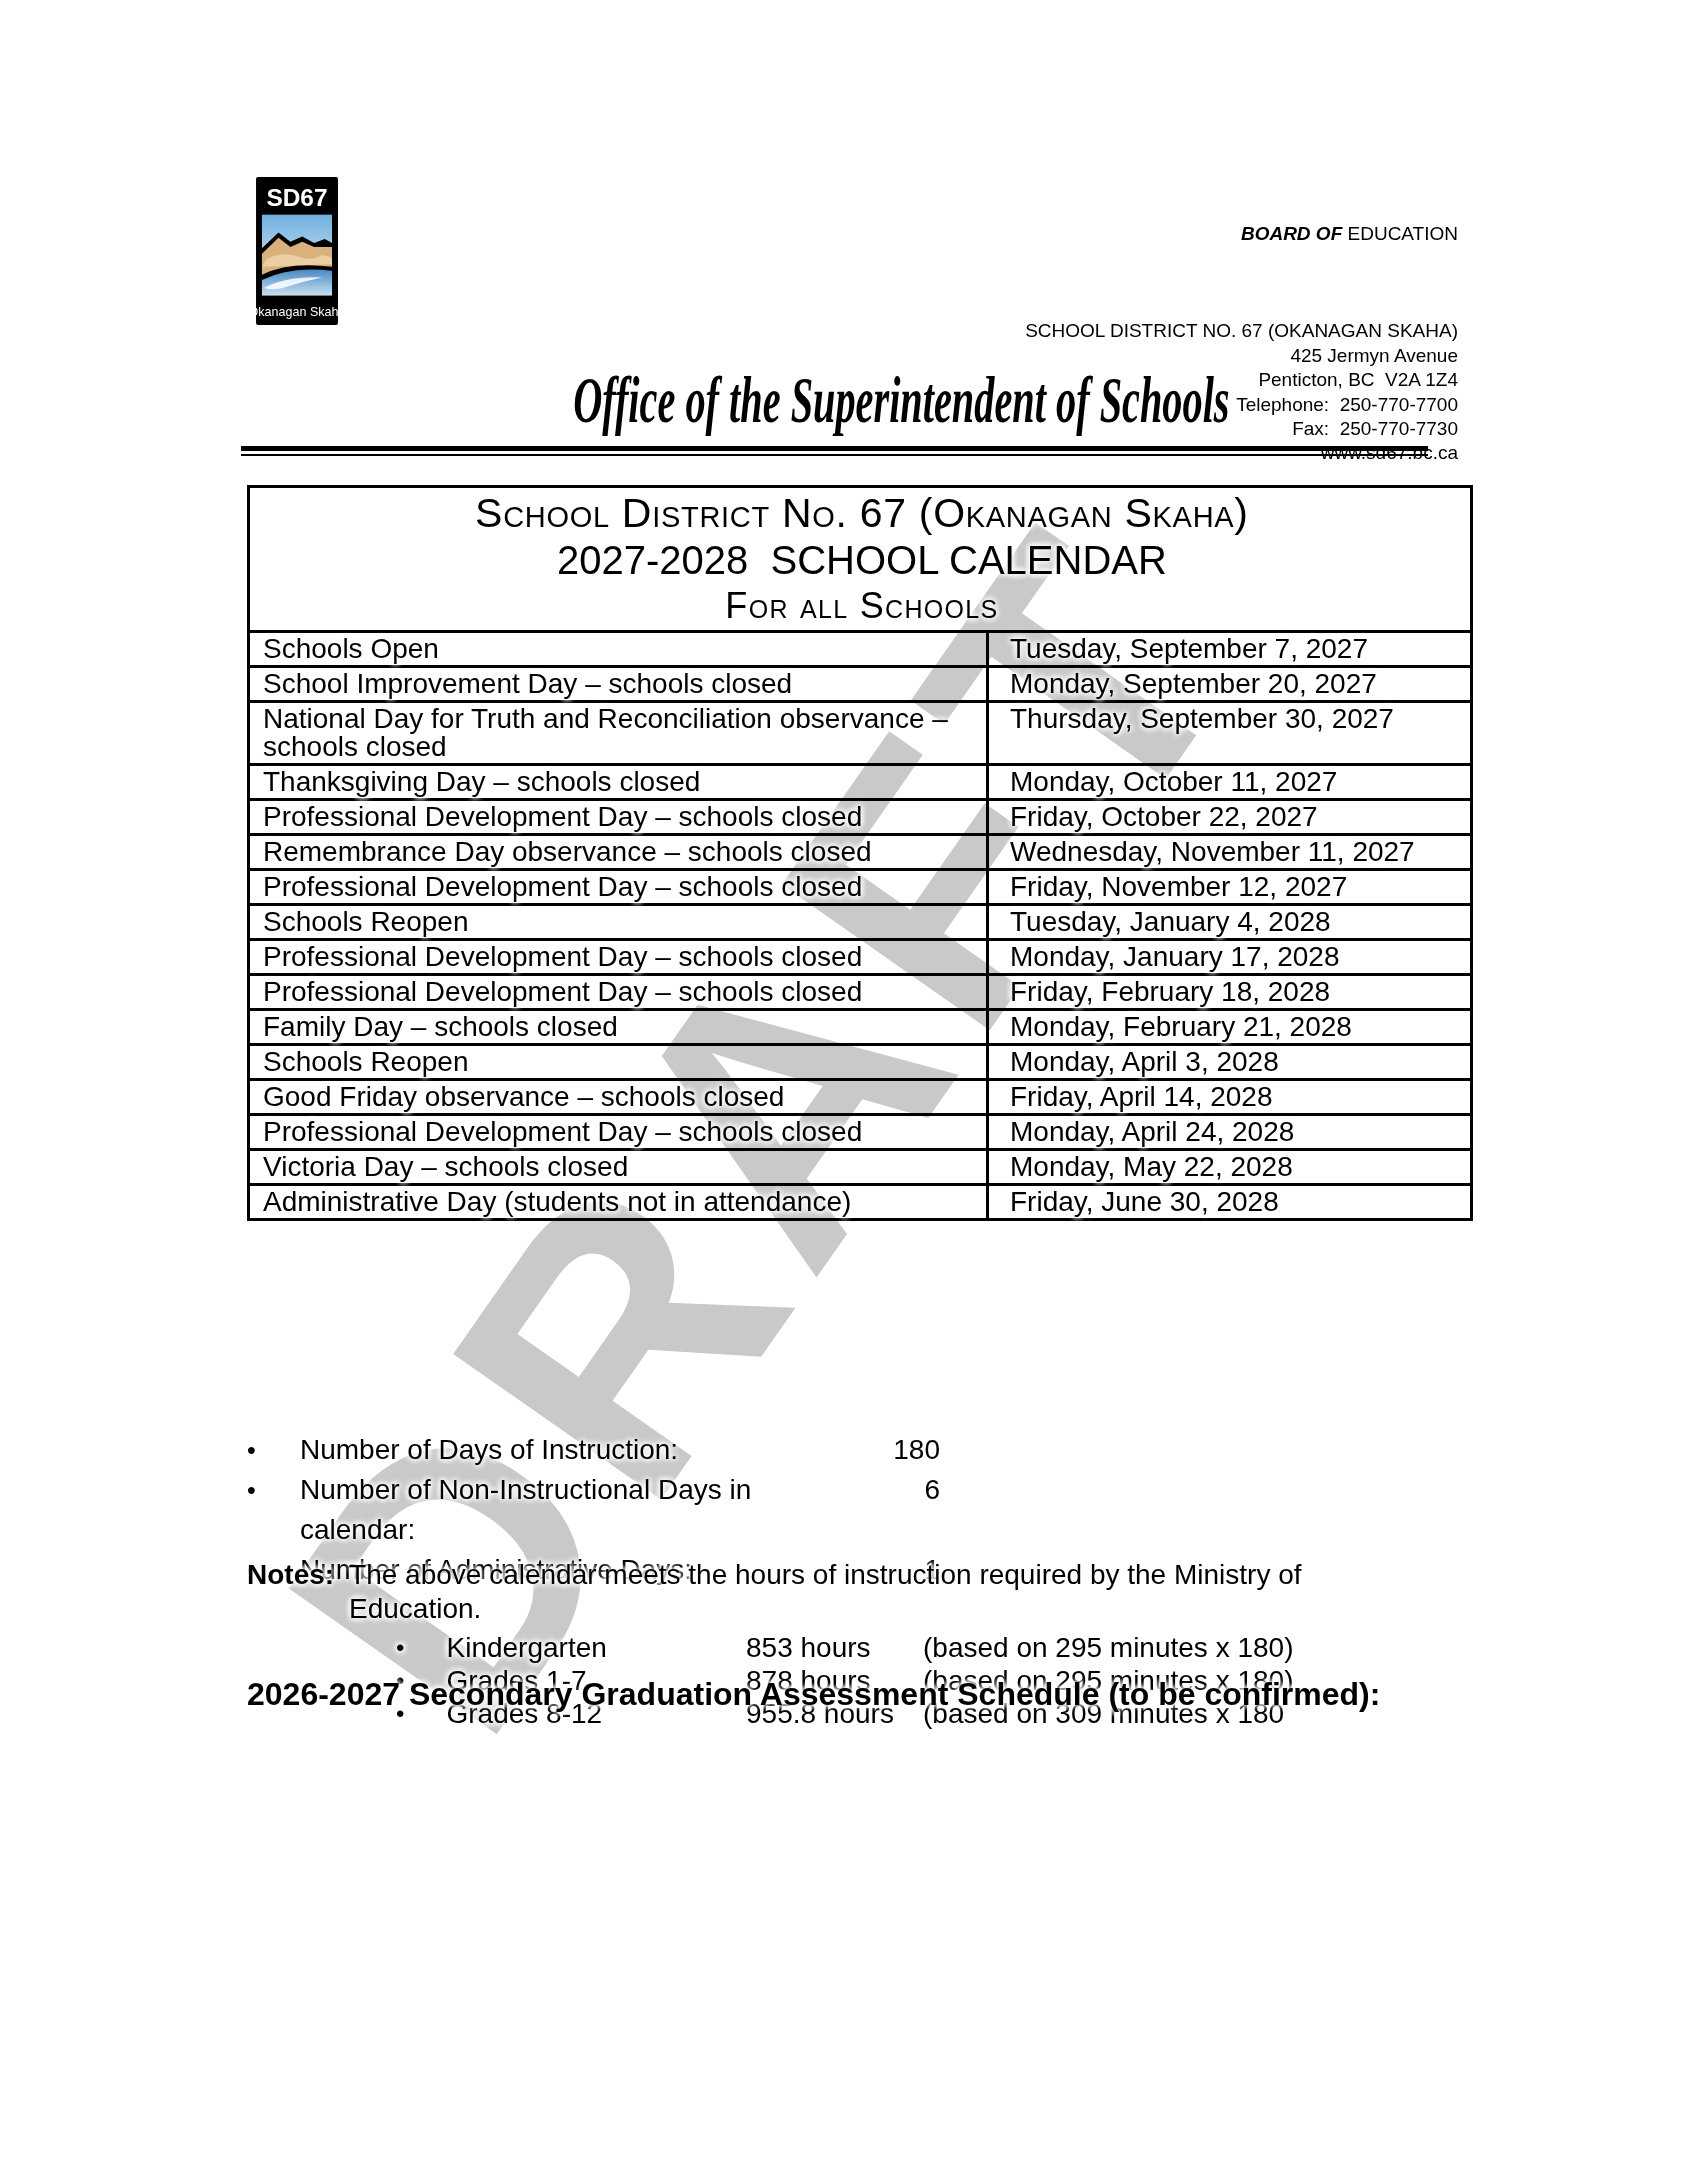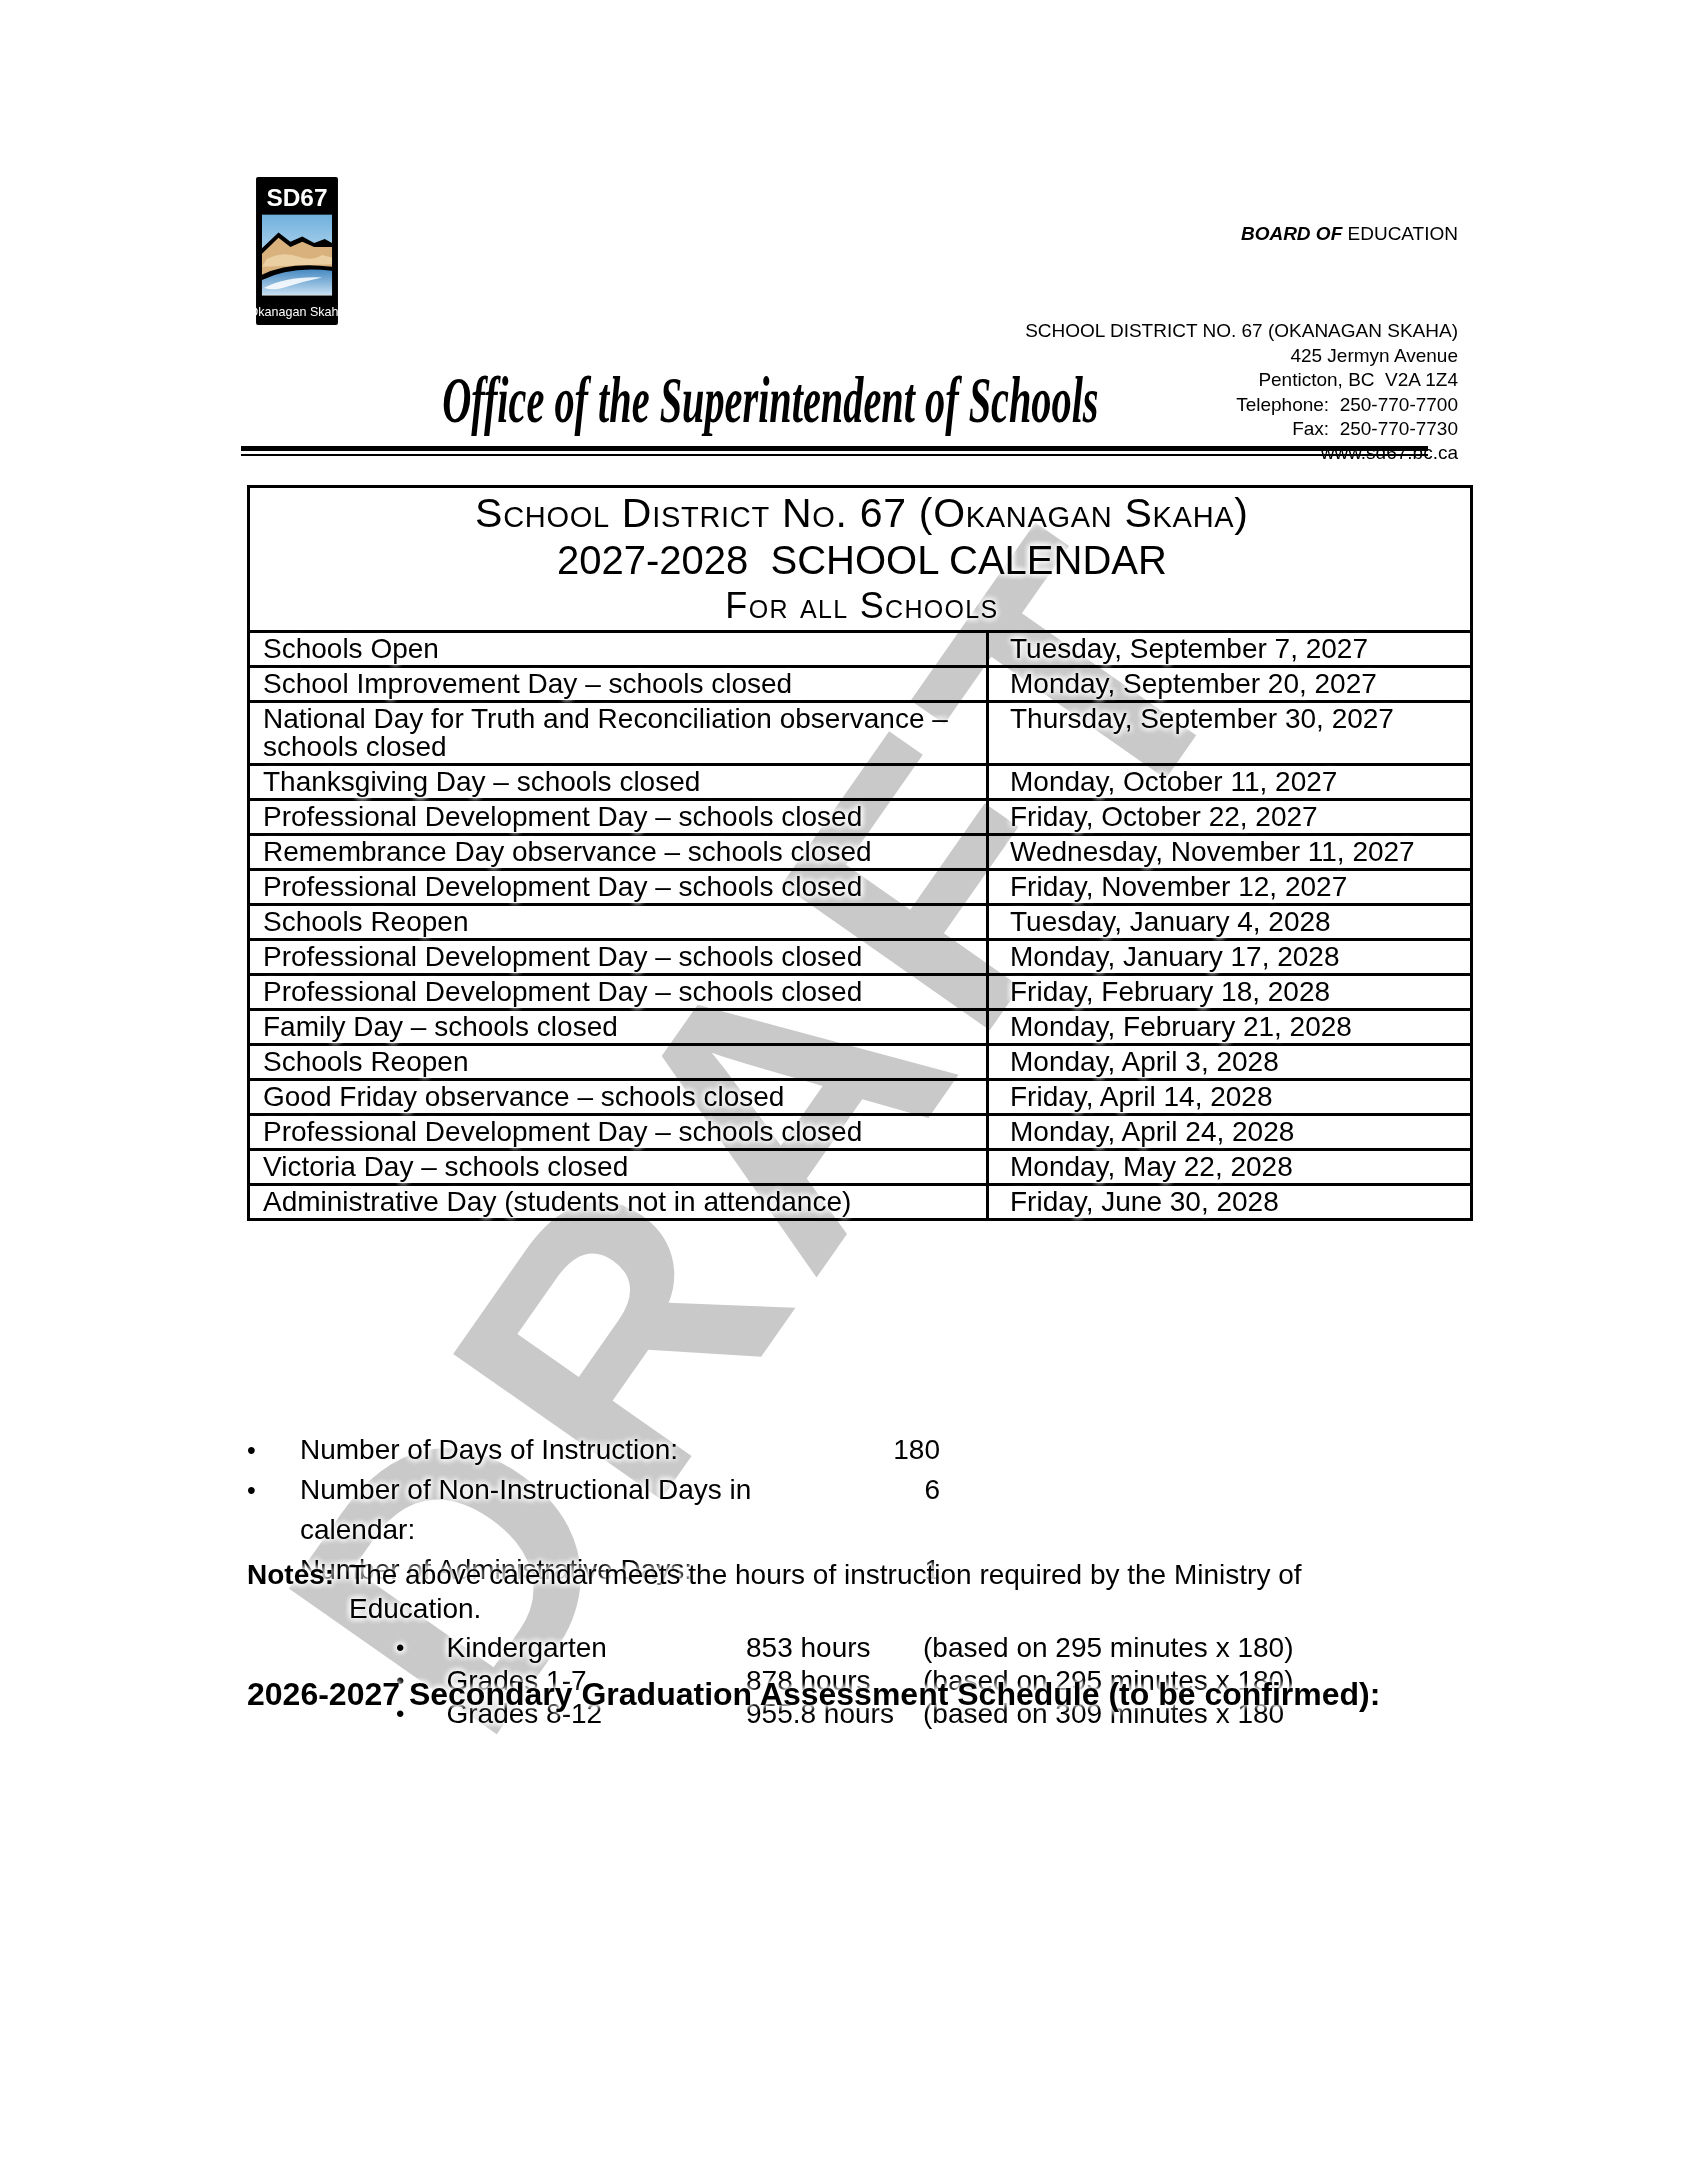--- a/index.html
+++ b/index.html
@@ -20,21 +20,21 @@
   .halo { text-shadow:0 0 6px #fff,0 0 6px #fff,0 0 6px #fff,0 0 6px #fff; }
   
   .logo { position:absolute; left:256px; top:177px; width:82px; height:148px; z-index:2; }
   
   .letterhead {
     position:absolute; top:173px; right:229px; z-index:2;
     text-align:right; font-size:19px; line-height:24.4px; white-space:pre;
   }
   .letterhead .bi { font-weight:bold; font-style:italic;margin-left:41px; }
   
-  .title-wrap { position:absolute; left:241px; top:367px; width:1190px; text-align:left; z-index:2; }
+  .title-wrap { position:absolute; left:241px; top:367px; width:1190px; text-align:right; z-index:2; }
   .title-text {
     display:inline-block; font-family:"Liberation Serif","DejaVu Serif",serif;
     font-style:italic; font-weight:bold; font-size:65px; line-height:66px;
     transform:scaleX(0.62); transform-origin:center; white-space:nowrap;
   }
   .rule1 { position:absolute; left:241px; top:446px; width:1187px; height:5.3px; background:#000; z-index:2; }
   .rule2 { position:absolute; left:241px; top:454px; width:1187px; height:2px; background:#000; z-index:2; }
   
   table.calendar {
     position:absolute; left:247px; top:485px; width:1226px; z-index:1;

